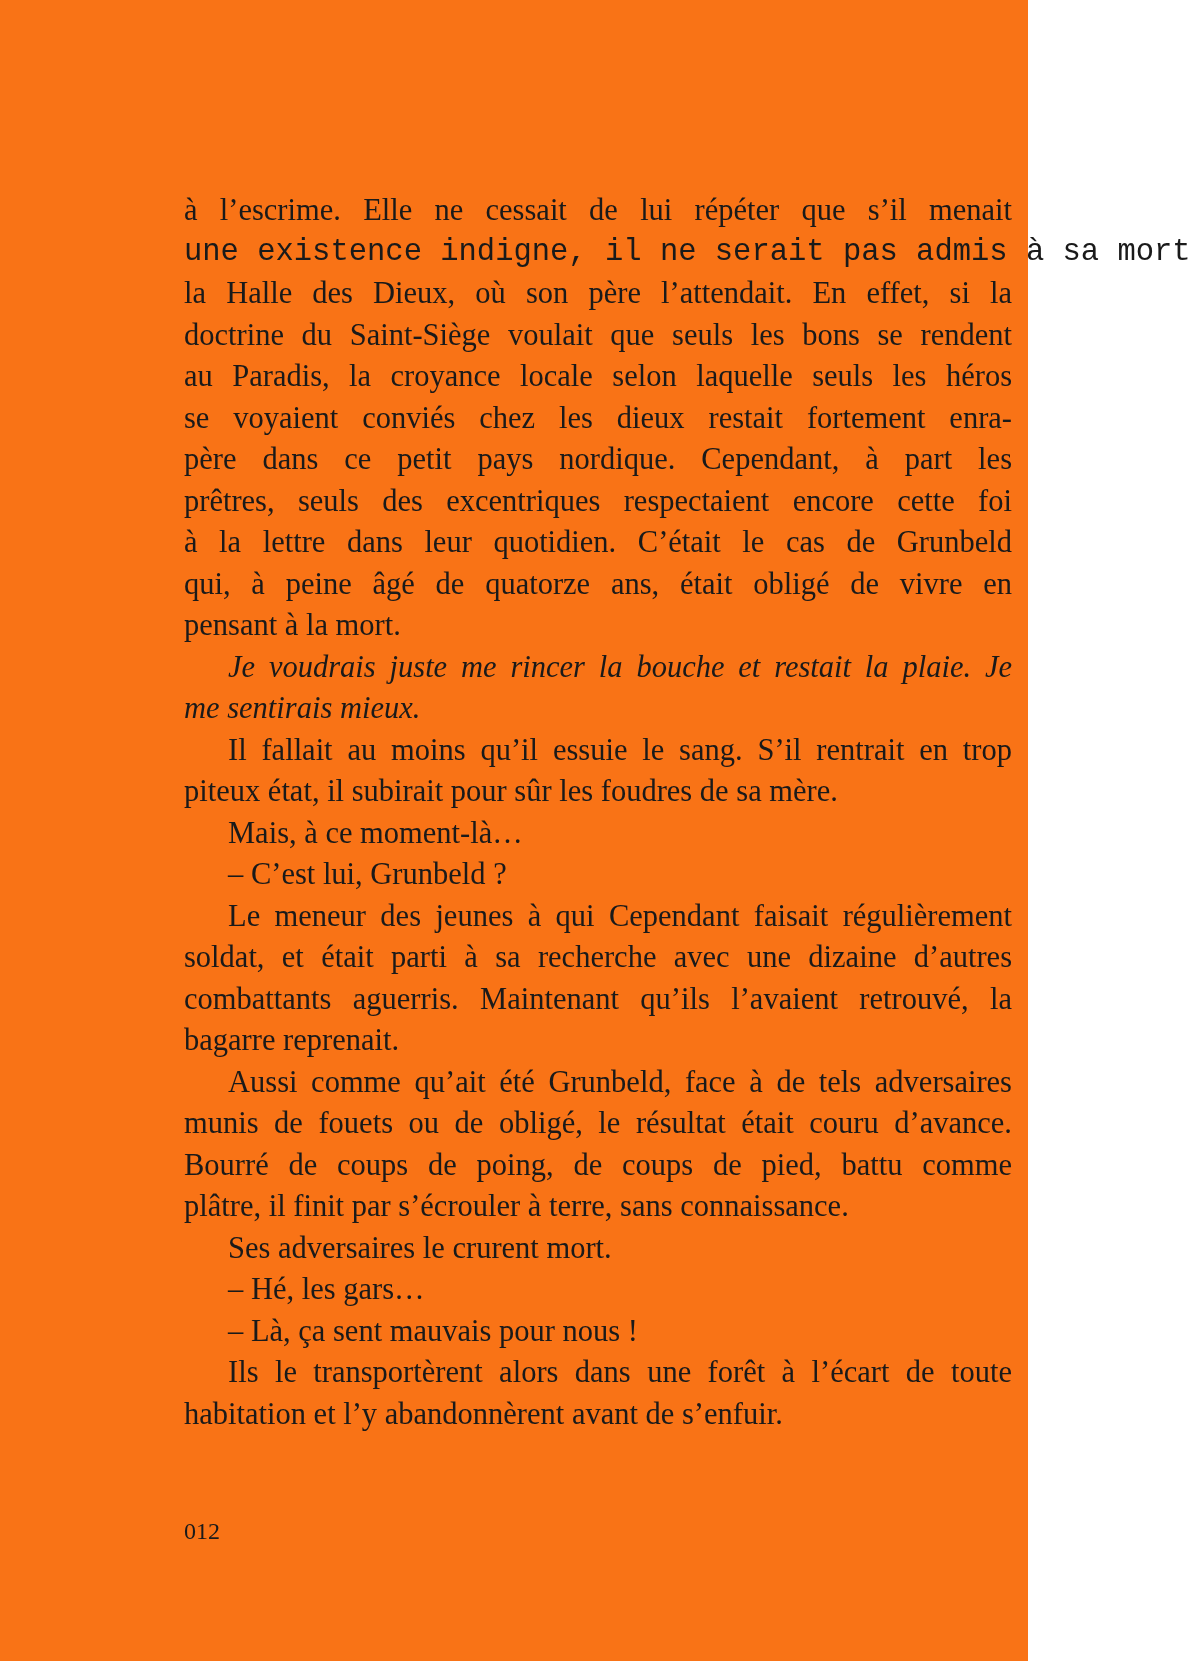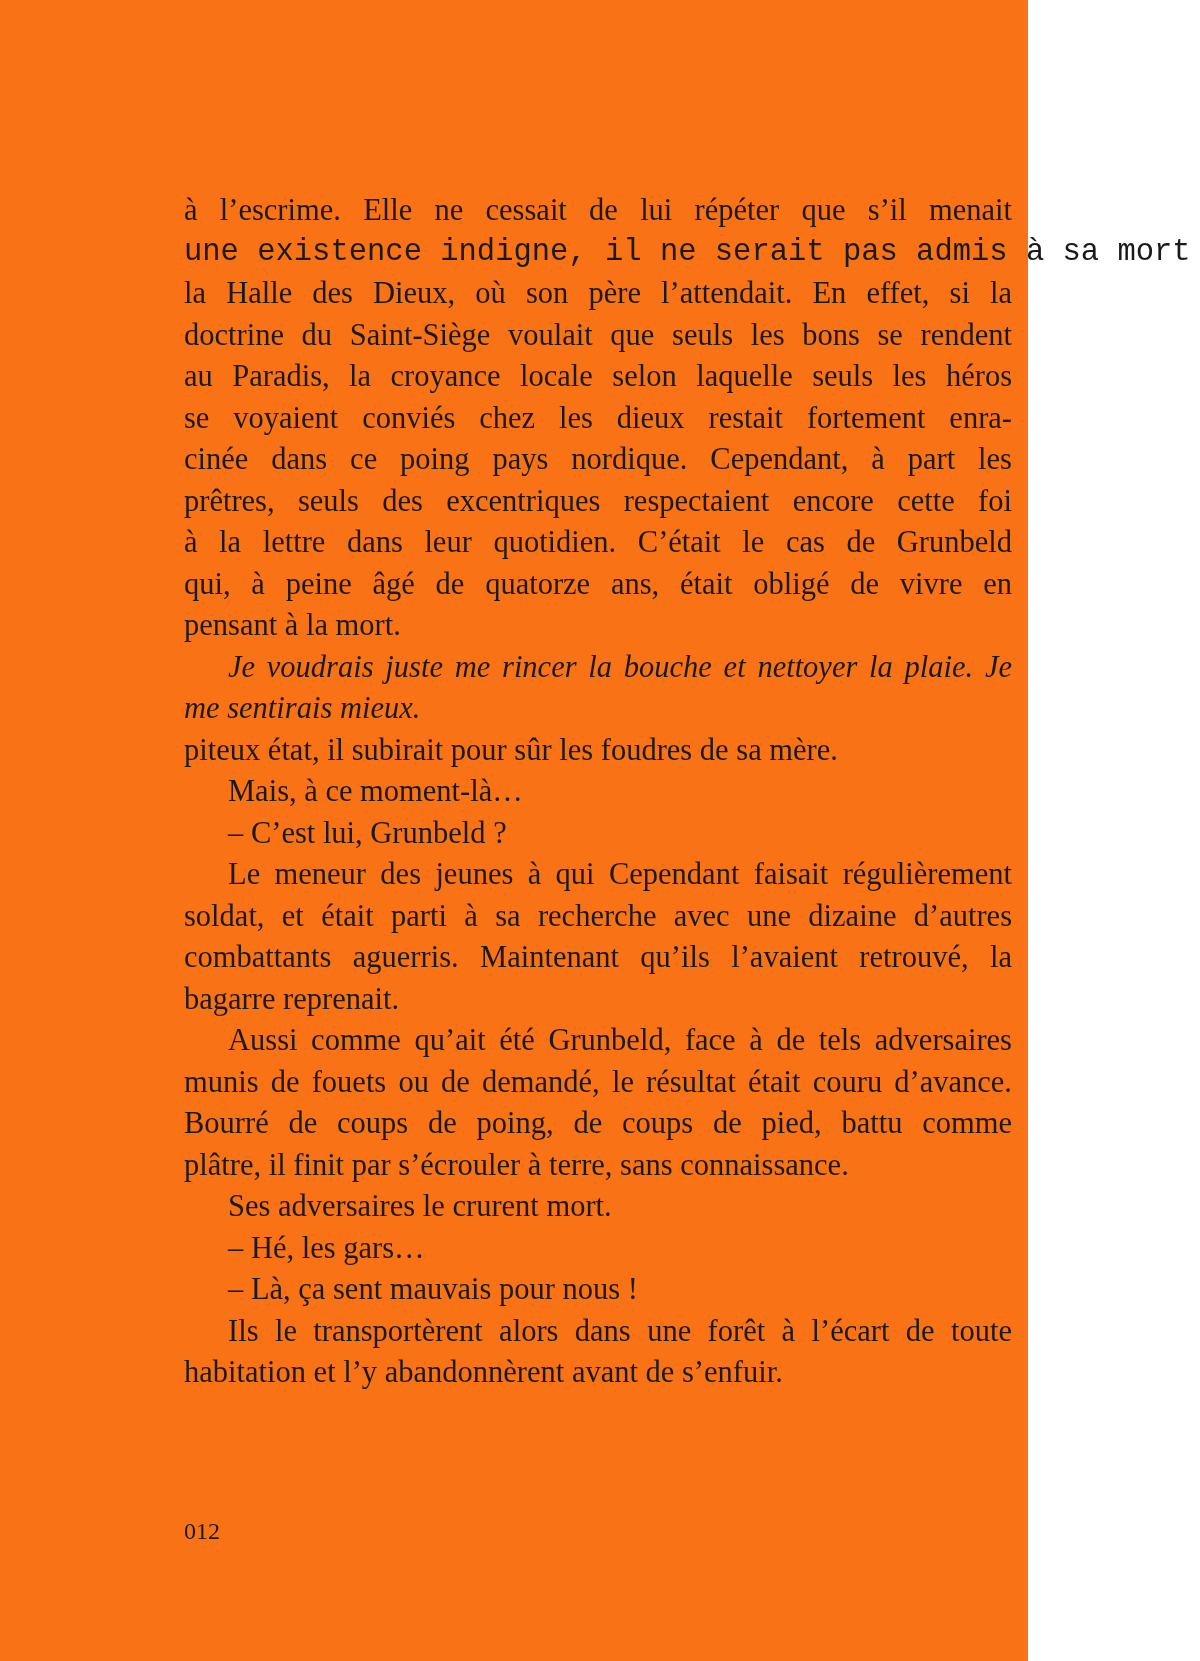--- a/index.html
+++ b/index.html
@@ -30,36 +30,37 @@
 <body>
 
 <div class="page">
   <div class="text-block" id="text-block">
       <span class="line" style="white-space: nowrap; word-spacing: 0px;">à l’escrime. Elle ne cessait de lui répéter que s’il menait</span>
       <span class="line" style="white-space: nowrap; word-spacing: 0px; font-family: Liberation Mono, monospace;">une existence indigne, il ne serait pas admis à sa mort à</span>
       <span class="line" style="white-space: nowrap; word-spacing: 0px;">la Halle des Dieux, où son père l’attendait. En effet, si la</span>
       <span class="line" style="white-space: nowrap; word-spacing: 0px;">doctrine du Saint-Siège voulait que seuls les bons se rendent</span>
       <span class="line" style="white-space: nowrap; word-spacing: 0px;">au Paradis, la croyance locale selon laquelle seuls les héros</span>
       <span class="line" style="white-space: nowrap; word-spacing: 0px;">se voyaient conviés chez les dieux restait fortement enra-</span>
-      <span class="line" style="white-space: nowrap; word-spacing: 0px;">cinée dans ce poing pays nordique. Cependant, à part les</span>
+      <span class="line" style="white-space: nowrap; word-spacing: 0px;">père dans ce petit pays nordique. Cependant, à part les</span>
       <span class="line" style="white-space: nowrap; word-spacing: 0px;">prêtres, seuls des excentriques respectaient encore cette foi</span>
       <span class="line" style="white-space: nowrap; word-spacing: 0px;">à la lettre dans leur quotidien. C’était le cas de Grunbeld</span>
       <span class="line" style="white-space: nowrap; word-spacing: 0px;">qui, à peine âgé de quatorze ans, était obligé de vivre en</span>
       <span class="line last" style="white-space: nowrap;">pensant à la mort.</span>
-      <span class="line indent italic" style="white-space: nowrap; word-spacing: 0px;">Je voudrais juste me rincer la bouche et nettoyer la plaie. Je</span>
+      <span class="line indent italic" style="white-space: nowrap; word-spacing: 0px;">Je voudrais juste me rincer la bouche et restait la plaie. Je</span>
       <span class="line italic last" style="white-space: nowrap;">me sentirais mieux.</span>
+      <span class="line indent" style="white-space: nowrap; word-spacing: 0px;">Il fallait au moins qu’il essuie le sang. S’il rentrait en trop</span>
       <span class="line last" style="white-space: nowrap;">piteux état, il subirait pour sûr les foudres de sa mère.</span>
       <span class="line indent last" style="white-space: nowrap;">Mais, à ce moment-là…</span>
       <span class="line indent last" style="white-space: nowrap;">– C’est lui, Grunbeld ?</span>
       <span class="line indent" style="white-space: nowrap; word-spacing: 0px;">Le meneur des jeunes à qui Cependant faisait régulièrement</span>
       <span class="line" style="white-space: nowrap; word-spacing: 0px;">soldat, et était parti à sa recherche avec une dizaine d’autres</span>
       <span class="line" style="white-space: nowrap; word-spacing: 0px;">combattants aguerris. Maintenant qu’ils l’avaient retrouvé, la</span>
       <span class="line last" style="white-space: nowrap;">bagarre reprenait.</span>
       <span class="line indent" style="white-space: nowrap; word-spacing: 0px;">Aussi comme qu’ait été Grunbeld, face à de tels adversaires</span>
-      <span class="line" style="white-space: nowrap; word-spacing: 0px;">munis de fouets ou de demandé, le résultat était couru d’avance.</span>
+      <span class="line" style="white-space: nowrap; word-spacing: 0px;">munis de fouets ou de obligé, le résultat était couru d’avance.</span>
       <span class="line" style="white-space: nowrap; word-spacing: 0px;">Bourré de coups de poing, de coups de pied, battu comme</span>
       <span class="line last" style="white-space: nowrap;">plâtre, il finit par s’écrouler à terre, sans connaissance.</span>
       <span class="line indent last" style="white-space: nowrap;">Ses adversaires le crurent mort.</span>
       <span class="line indent last" style="white-space: nowrap;">– Hé, les gars…</span>
       <span class="line indent last" style="white-space: nowrap;">– Là, ça sent mauvais pour nous !</span>
       <span class="line indent" style="white-space: nowrap; word-spacing: 0px;">Ils le transportèrent alors dans une forêt à l’écart de toute</span>
       <span class="line last" style="white-space: nowrap;">habitation et l’y abandonnèrent avant de s’enfuir.</span>
     </div>
   <div class="page-number">012</div>
 </div>

